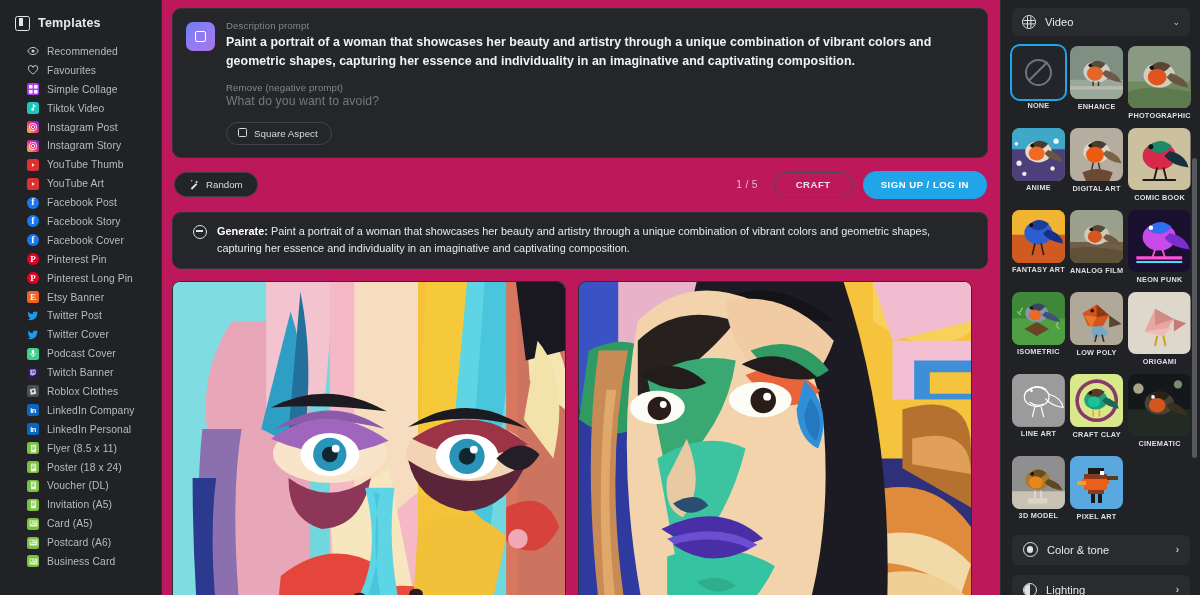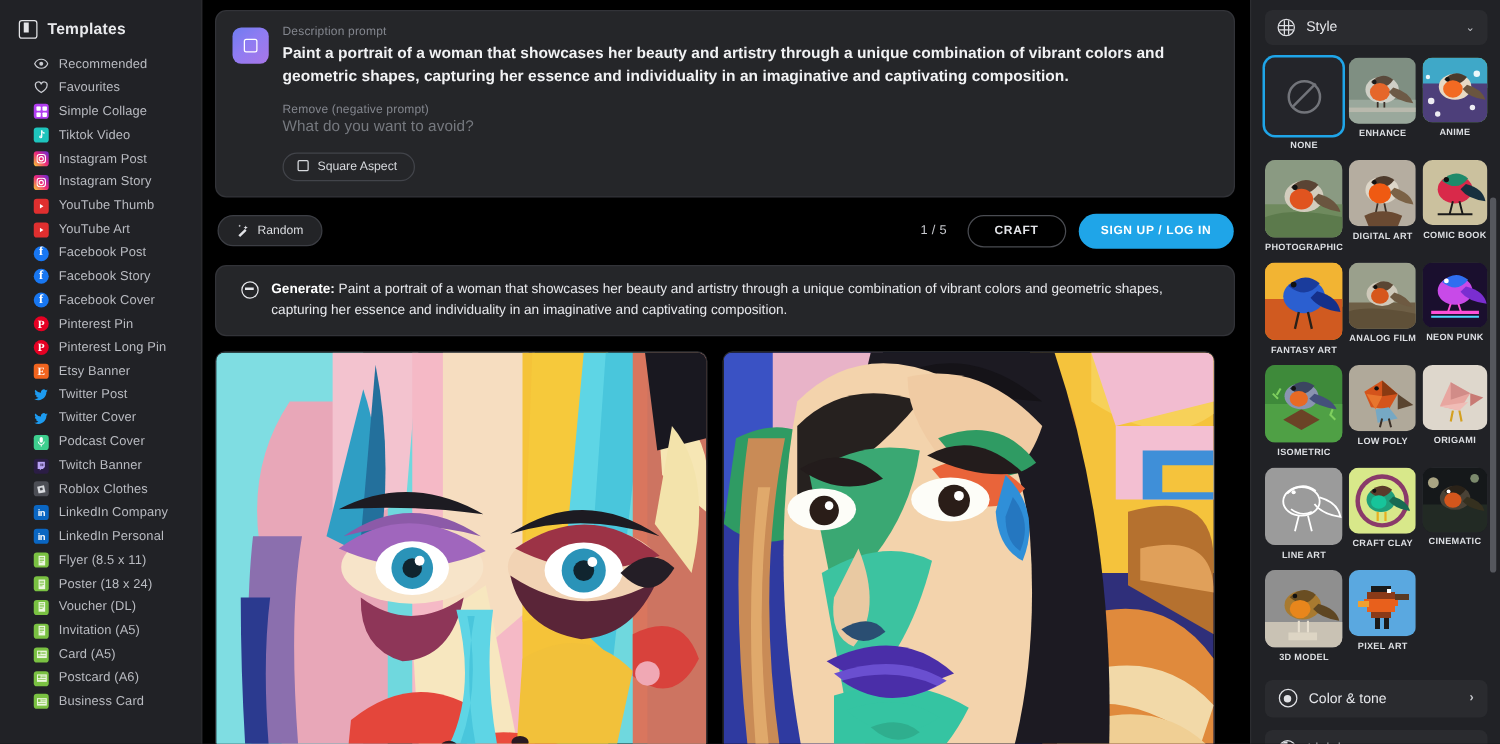--- a/index.html
+++ b/index.html
@@ -46,21 +46,21 @@
     display: flex; align-items: center; justify-content: center;
     font-size: 7.5px; color: #fff; font-weight: 700; line-height: 1;
     overflow: hidden;
   }
   .ic.plain { background: none; border-radius: 0; }
   .ic svg { display: block; }
 
   
   .center {
     flex: 1 1 auto; height: 595px;
-    background: #000000;
+    background: #be185d;
     padding: 8px 12px 0 10px;
     overflow: hidden; position: relative;
   }
   .panel {
     background: #252629;
     border: 1px solid #323338;
     border-radius: 9px;
   }
   .prompt-box { padding: 11px 13px 12px 13px; display: flex; gap: 11px; }
   .pb-icon {
@@ -648,21 +648,21 @@
           <path d="M250 360 q30 10 26 40 h-30z" fill="#2f3aa0"></path>
         </svg>
       </div>
     </div>
 
   </main>
 
   <aside class="right">
     <div class="sec-head">
       <span class="globe"></span>
-      <span>Style</span>
+      <span>Video</span>
       <span class="chev">⌄</span>
     </div>
 
     <div class="style-grid" id="styleGrid">
         <div class="style-cell sel">
           <div class="thumb none-thumb">
             <span class="none-glyph"></span>
           </div>
           <div class="style-label">NONE</div>
         </div>
@@ -674,20 +674,35 @@
               <ellipse cx="30" cy="29" rx="15" ry="12" fill="#cfcfc6"></ellipse>
               <path d="M20 22q10-10 20-2-8 12-20 2z" fill="#5a4a3c"></path>
               <ellipse cx="28" cy="31" rx="9" ry="8" fill="#e5662a"></ellipse>
               <circle cx="23" cy="22" r="2" fill="#1a1a1a"></circle>
               <path d="M40 27q14 4 18 14-16-2-22-10z" fill="#6d5a46"></path>
               <path d="M26 40v8m6-8v8" stroke="#3a3028" stroke-width="1.6"></path>
               <rect x="0" y="45" width="60" height="4" fill="#b9b9ad"></rect>
             </svg>
           </div>
           <div class="style-label">ENHANCE</div>
+        </div>
+        <div class="style-cell">
+          <div class="thumb">
+            <svg viewBox="0 0 60 60" preserveAspectRatio="xMidYMid slice">
+              <rect width="60" height="60" fill="#8a9a82"></rect>
+              <path d="M0 34h60v26H0z" fill="#6f8a5e"></path>
+              <ellipse cx="30" cy="28" rx="15" ry="12" fill="#d3cdbe"></ellipse>
+              <path d="M20 21q10-10 21-2-9 12-21 2z" fill="#5a4434"></path>
+              <ellipse cx="28" cy="30" rx="9" ry="8" fill="#e0541f"></ellipse>
+              <circle cx="23" cy="21" r="2" fill="#111"></circle>
+              <path d="M41 26q14 4 17 14-15-2-21-10z" fill="#6a553f"></path>
+              <path d="M0 44q20-8 60 0v16H0z" fill="#5c7a4c"></path>
+            </svg>
+          </div>
+          <div class="style-label">PHOTOGRAPHIC</div>
         </div>
         <div class="style-cell">
           <div class="thumb">
             <svg viewBox="0 0 60 60" preserveAspectRatio="xMidYMid slice">
               <rect width="60" height="60" fill="#6ab84a"></rect>
               <path d="M0 0h60v28H0z" fill="#3fa8c8"></path>
               <path d="M0 24h60v36H0z" fill="#4d3f7a"></path>
               <ellipse cx="30" cy="27" rx="15" ry="12" fill="#e8d9c4"></ellipse>
               <path d="M20 20q10-10 21-2-9 12-21 2z" fill="#4b3a2c"></path>
               <ellipse cx="28" cy="29" rx="9" ry="8" fill="#f26a22"></ellipse>
@@ -700,35 +715,20 @@
                 <circle cx="46" cy="46" r="2.5"></circle>
                 <circle cx="5" cy="18" r="2"></circle>
               </g>
             </svg>
           </div>
           <div class="style-label">ANIME</div>
         </div>
         <div class="style-cell">
           <div class="thumb">
             <svg viewBox="0 0 60 60" preserveAspectRatio="xMidYMid slice">
-              <rect width="60" height="60" fill="#8a9a82"></rect>
-              <path d="M0 34h60v26H0z" fill="#6f8a5e"></path>
-              <ellipse cx="30" cy="28" rx="15" ry="12" fill="#d3cdbe"></ellipse>
-              <path d="M20 21q10-10 21-2-9 12-21 2z" fill="#5a4434"></path>
-              <ellipse cx="28" cy="30" rx="9" ry="8" fill="#e0541f"></ellipse>
-              <circle cx="23" cy="21" r="2" fill="#111"></circle>
-              <path d="M41 26q14 4 17 14-15-2-21-10z" fill="#6a553f"></path>
-              <path d="M0 44q20-8 60 0v16H0z" fill="#5c7a4c"></path>
-            </svg>
-          </div>
-          <div class="style-label">PHOTOGRAPHIC</div>
-        </div>
-        <div class="style-cell">
-          <div class="thumb">
-            <svg viewBox="0 0 60 60" preserveAspectRatio="xMidYMid slice">
               <rect width="60" height="60" fill="#b5ada0"></rect>
               <ellipse cx="30" cy="27" rx="15" ry="12" fill="#ddd6c8"></ellipse>
               <path d="M20 20q10-10 21-2-9 12-21 2z" fill="#4e3b2c"></path>
               <ellipse cx="28" cy="30" rx="10" ry="9" fill="#ef5a12"></ellipse>
               <circle cx="23" cy="20" r="2" fill="#111"></circle>
               <path d="M41 25q15 5 17 15-15-2-21-11z" fill="#7b6246"></path>
               <path d="M26 39l-2 10m8-10l2 10" stroke="#3a3028" stroke-width="1.6"></path>
               <path d="M14 50q16-8 34 0l-4 10H18z" fill="#6a4a32"></path>
             </svg>
           </div>

